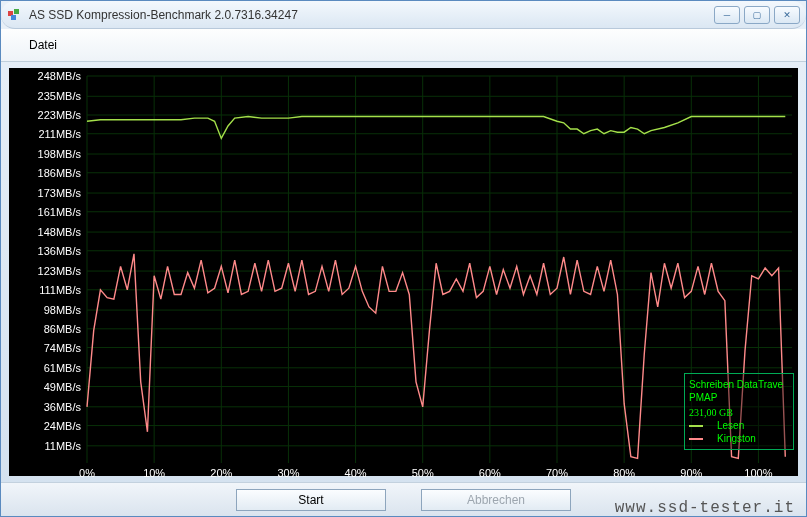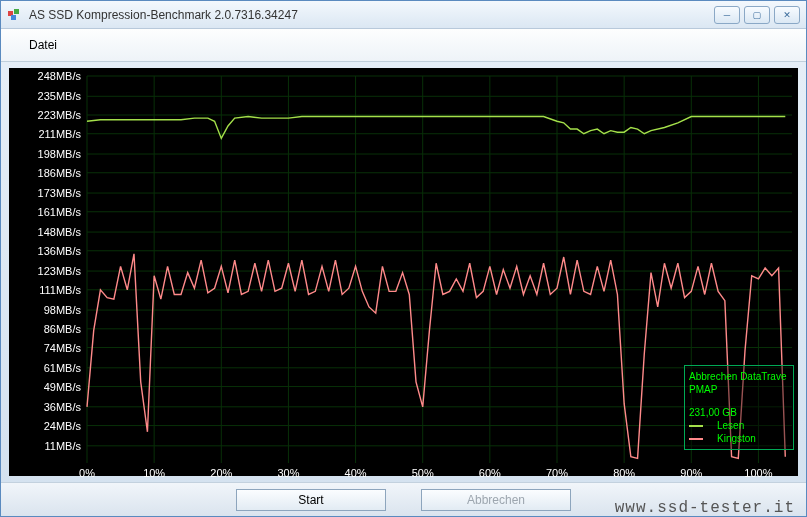--- a/index.html
+++ b/index.html
@@ -1,18 +1,18 @@
 <!DOCTYPE html>
 <html><head>
 <meta charset="utf-8">
 <style>
   * { box-sizing: border-box; margin: 0; padding: 0; }
   body { width: 807px; height: 517px; font-family: "Segoe UI", Tahoma, sans-serif; font-size: 12px; background: #fff; overflow: hidden; }
   .window { width: 807px; height: 517px; border: 1px solid #5a8abf; background: linear-gradient(#e8f0f8, #d3e1ef); display: flex; flex-direction: column; }
-  .titlebar { height: 28px; display: flex; align-items: center; padding: 0 6px; background: linear-gradient(#f3f8fd, #dbe7f3); border-bottom: 1px solid #b8c9db; }
+  .titlebar { height: 28px; display: flex; align-items: center; padding: 0 6px; background: linear-gradient(#f3f8fd, #dbe7f3); border-bottom: 1px solid #b8c9db; border-radius: 14px; }
   .app-icon { width: 16px; height: 16px; margin-right: 6px; }
   .title { flex: 1; color: #333; }
   .win-btns { display: flex; gap: 4px; }
   .win-btn { width: 26px; height: 18px; border: 1px solid #8aa8c6; border-radius: 3px; background: linear-gradient(#f7fbff,#dbe8f4); display:flex; align-items:center; justify-content:center; font-size:9px; color:#3a6b9b; cursor:pointer;}
   .menubar { height: 33px; padding: 0 20px; display: flex; align-items: center; background: linear-gradient(#fdfefe,#eef3f8); border-bottom: 1px solid #c0cfdb; }
   .menu-item { padding: 2px 8px; cursor:pointer; }
   .client { flex: 1; margin: 6px 8px 6px 8px; background: #000; position: relative; }
   .plot { position: absolute; inset: 0; }
   .legend-box { position:absolute; right:4px; bottom:26px; border:1px solid #0a5; color:#0f0; font-size:10px; padding:4px; background:rgba(0,0,0,0.4); line-height:1.3; width:110px; }
   .legend-row { display:flex; align-items:center; gap:14px; }
@@ -125,23 +125,23 @@
         <line x1="615.1428571428571" y1="8" x2="615.1428571428571" y2="395" style="stroke:#083008"></line>
         <text x="615.1428571428571" y="409" text-anchor="middle" fill="#fff" font-size="11">80%</text>
         <line x1="682.2857142857142" y1="8" x2="682.2857142857142" y2="395" style="stroke:#083008"></line>
         <text x="682.2857142857142" y="409" text-anchor="middle" fill="#fff" font-size="11">90%</text>
         <line x1="749.4285714285714" y1="8" x2="749.4285714285714" y2="395" style="stroke:#083008"></line>
         <text x="749.4285714285714" y="409" text-anchor="middle" fill="#fff" font-size="11">100%</text>
         <path d="M78 53.25403225806451L91.42857142857143 51.69354838709677L104.85714285714286 51.69354838709677L118.28571428571428 51.69354838709677L131.71428571428572 51.69354838709677L145.14285714285714 51.69354838709677L158.57142857142856 51.69354838709677L172 51.69354838709677L185.42857142857144 50.133064516129025L198.85714285714286 50.133064516129025L205.57142857142856 53.25403225806451L212.28571428571428 70.41935483870964L219 57.935483870967744L225.71428571428572 50.133064516129025L239.14285714285714 48.57258064516128L252.57142857142858 50.133064516129025L266 50.133064516129025L279.42857142857144 50.133064516129025L292.8571428571429 48.57258064516128L306.28571428571433 48.57258064516128L319.7142857142857 48.57258064516128L333.1428571428571 48.57258064516128L346.57142857142856 48.57258064516128L360 48.57258064516128L373.42857142857144 48.57258064516128L386.85714285714283 48.57258064516128L400.2857142857143 48.57258064516128L413.7142857142857 48.57258064516128L427.14285714285717 48.57258064516128L440.57142857142856 48.57258064516128L454 48.57258064516128L467.42857142857144 48.57258064516128L480.85714285714283 48.57258064516128L494.2857142857143 48.57258064516128L507.7142857142858 48.57258064516128L521.1428571428571 48.57258064516128L534.5714285714287 48.57258064516128L548 53.25403225806451L554.7142857142858 54.814516129032256L561.4285714285714 61.05645161290323L568.1428571428571 61.05645161290323L574.8571428571429 65.73790322580646L581.5714285714286 62.616935483870975L588.2857142857142 61.05645161290323L595 65.73790322580646L601.7142857142858 62.616935483870975L608.4285714285714 64.17741935483872L615.1428571428571 64.17741935483872L621.8571428571429 59.49596774193549L628.5714285714286 61.05645161290323L635.2857142857142 65.73790322580646L642 62.616935483870975L655.4285714285714 59.49596774193549L668.8571428571429 54.814516129032256L682.2857142857142 48.57258064516128L695.7142857142857 48.57258064516128L709.1428571428572 48.57258064516128L722.5714285714286 48.57258064516128L736 48.57258064516128L749.4285714285714 48.57258064516128L762.8571428571429 48.57258064516128L776.2857142857143 48.57258064516128" style="stroke:#a4e04a;fill:none;stroke-width:1.4"></path>
         <path d="M78 338.8225806451613L84.71428571428572 262.35887096774195L91.42857142857143 221.78629032258064L98.14285714285714 229.58870967741936L104.85714285714286 231.1491935483871L111.57142857142857 198.3790322580645L118.28571428571428 221.78629032258064L125 185.8951612903226L131.71428571428572 313.85483870967744L138.42857142857144 363.7903225806452L145.14285714285714 207.74193548387098L151.85714285714286 231.1491935483871L158.57142857142856 198.3790322580645L165.28571428571428 226.46774193548387L172 226.46774193548387L178.71428571428572 204.6209677419355L185.42857142857144 220.2258064516129L192.14285714285717 192.13709677419357L198.85714285714286 224.90725806451613L205.57142857142856 220.2258064516129L212.28571428571428 198.3790322580645L219 224.90725806451613L225.71428571428572 192.13709677419357L232.42857142857142 226.46774193548387L239.14285714285714 223.34677419354838L245.85714285714286 195.25806451612902L252.57142857142858 223.34677419354838L259.2857142857143 192.13709677419357L266 223.34677419354838L272.7142857142857 220.2258064516129L279.42857142857144 195.25806451612902L286.1428571428571 223.34677419354838L292.8571428571429 192.13709677419357L299.57142857142856 226.46774193548387L306.28571428571433 223.34677419354838L313 198.3790322580645L319.7142857142857 223.34677419354838L326.42857142857144 192.13709677419357L333.1428571428571 226.46774193548387L339.8571428571429 220.2258064516129L346.57142857142856 198.3790322580645L353.2857142857143 223.34677419354838L360 238.95161290322582L366.7142857142857 245.19354838709677L373.42857142857144 198.3790322580645L380.1428571428571 223.34677419354838L386.85714285714283 223.34677419354838L393.5714285714286 204.6209677419355L400.2857142857143 226.46774193548387L407 313.85483870967744L413.7142857142857 338.8225806451613L420.42857142857144 262.35887096774195L427.14285714285717 195.25806451612902L433.85714285714283 226.46774193548387L440.57142857142856 223.34677419354838L447.2857142857143 210.86290322580643L454 223.34677419354838L460.71428571428567 195.25806451612902L467.42857142857144 229.58870967741936L474.14285714285717 223.34677419354838L480.85714285714283 198.3790322580645L487.5714285714286 226.46774193548387L494.2857142857143 201.5L501 220.2258064516129L507.7142857142858 198.3790322580645L514.4285714285714 226.46774193548387L521.1428571428571 207.74193548387098L527.8571428571429 226.46774193548387L534.5714285714287 195.25806451612902L541.2857142857142 226.46774193548387L548 220.2258064516129L554.7142857142858 189.01612903225808L561.4285714285714 226.46774193548387L568.1428571428571 192.13709677419357L574.8571428571429 223.34677419354838L581.5714285714286 226.46774193548387L588.2857142857142 198.3790322580645L595 223.34677419354838L601.7142857142858 192.13709677419357L608.4285714285714 226.46774193548387L615.1428571428571 335.7016129032258L621.8571428571429 388.758064516129L628.5714285714286 390.31854838709677L635.2857142857142 285.76612903225805L642 204.6209677419355L648.7142857142857 238.95161290322582L655.4285714285714 195.25806451612902L662.1428571428572 220.2258064516129L668.8571428571429 195.25806451612902L675.5714285714286 229.58870967741936L682.2857142857142 223.34677419354838L689 198.3790322580645L695.7142857142857 226.46774193548387L702.4285714285714 195.25806451612902L709.1428571428572 223.34677419354838L715.8571428571429 232.70967741935482L722.5714285714286 388.758064516129L729.2857142857143 390.31854838709677L736 282.64516129032256L742.7142857142857 207.74193548387098L749.4285714285714 210.86290322580643L756.1428571428571 199.93951612903226L762.8571428571429 207.74193548387098L769.5714285714286 199.93951612903226L776.2857142857143 388.758064516129" style="stroke:#ff8a8a;fill:none;stroke-width:1.4"></path>
       </svg>
     <div class="legend-box">
-      <div>Abbrechen DataTrave</div>
+      <div>Schreiben DataTrave</div>
       <div>PMAP</div>
-      <div style="margin-top:10px;">231,00 GB</div>
+      <div style="margin-top:2px;font-family:Liberation Serif, serif;">231,00 GB</div>
       <div class="legend-row">
         <span class="legend-swatch" style="border-color:#a4e04a"></span>
         <span>Lesen</span>
       </div>
       <div class="legend-row">
         <span class="legend-swatch" style="border-color:#ff8a8a"></span>
         <span>Kingston</span>
       </div>
     </div>
   </div>

